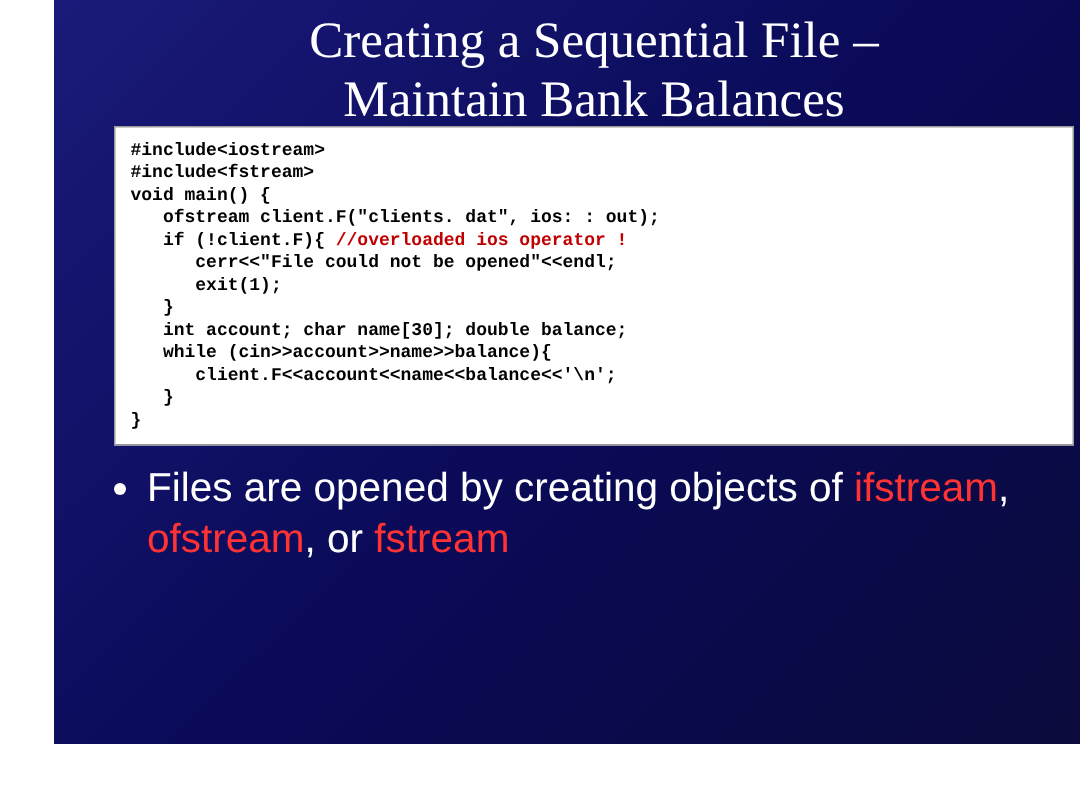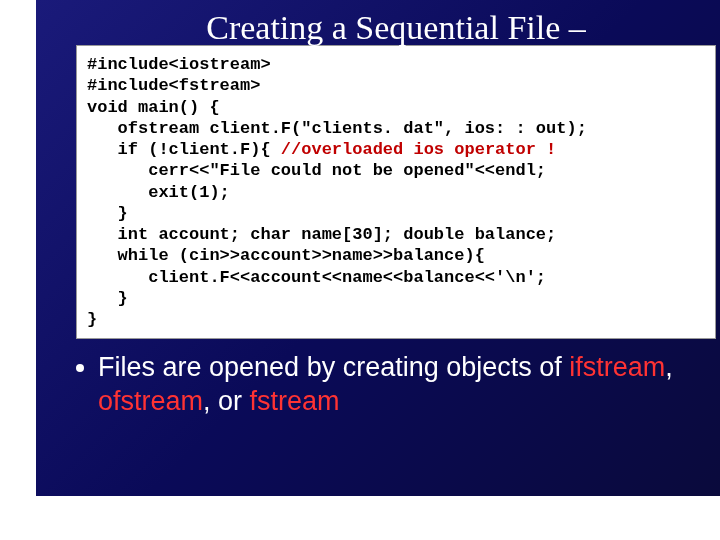--- a/index.html
+++ b/index.html
@@ -26,21 +26,21 @@
     font-size: 34px;
     text-align: center;
     line-height: 1.15;
     margin: 0 auto 4px auto;
     font-weight: normal;
   }
   .codebox {
     background: #ffffff;
     color: #000000;
     font-family: "Courier New", Courier, monospace;
-    font-size: 17px;
+    font-size: 12px;
     line-height: 1.25;
     padding: 8px 10px 8px 10px;
     margin: -6px 10px 12px 10px;
     border: 1px solid #999;
     white-space: pre;
     font-weight: bold;
   }
   .codebox .comment {
     color: #c00000;
   }
@@ -71,20 +71,21 @@
     color: #ff3333;
   }
 </style>
 </head>
 <body>
 
 <div class="slide">
 
   <div class="title">
     <span>Creating a Sequential File –</span><br>
+    <span>Maintain Bank Balances</span>
   </div>
 
   <div class="codebox"><span>#include&lt;iostream&gt;</span>
 <span>#include&lt;fstream&gt;</span>
 <span>void main() {</span>
 <span>   ofstream client.F("clients. dat", ios: : out);</span>
 <span>   if (!client.F){ </span><span class="comment">//overloaded ios operator !</span>
 <span>      cerr&lt;&lt;"File could not be opened"&lt;&lt;endl;</span>
 <span>      exit(1);</span>
 <span>   }</span>

